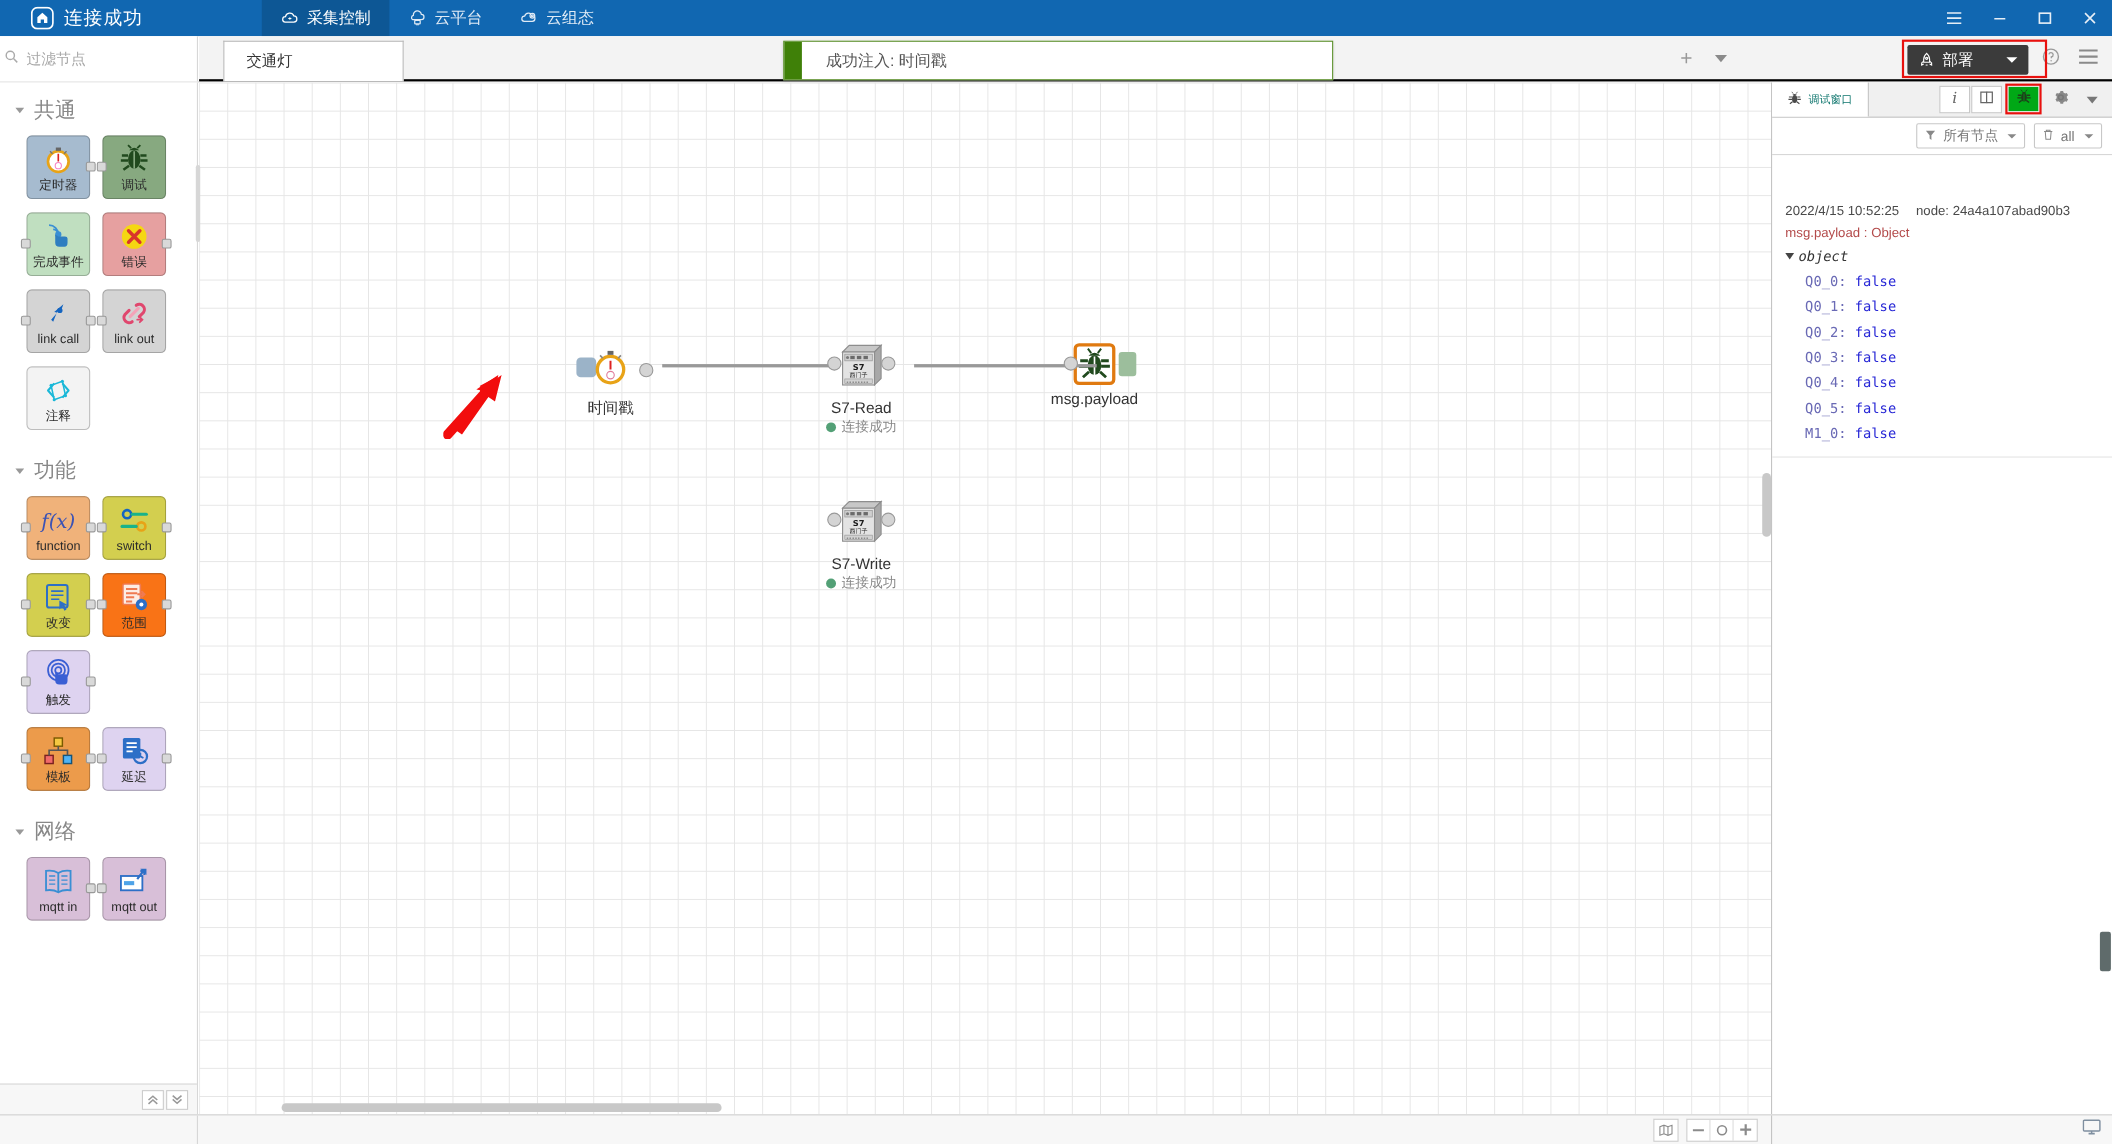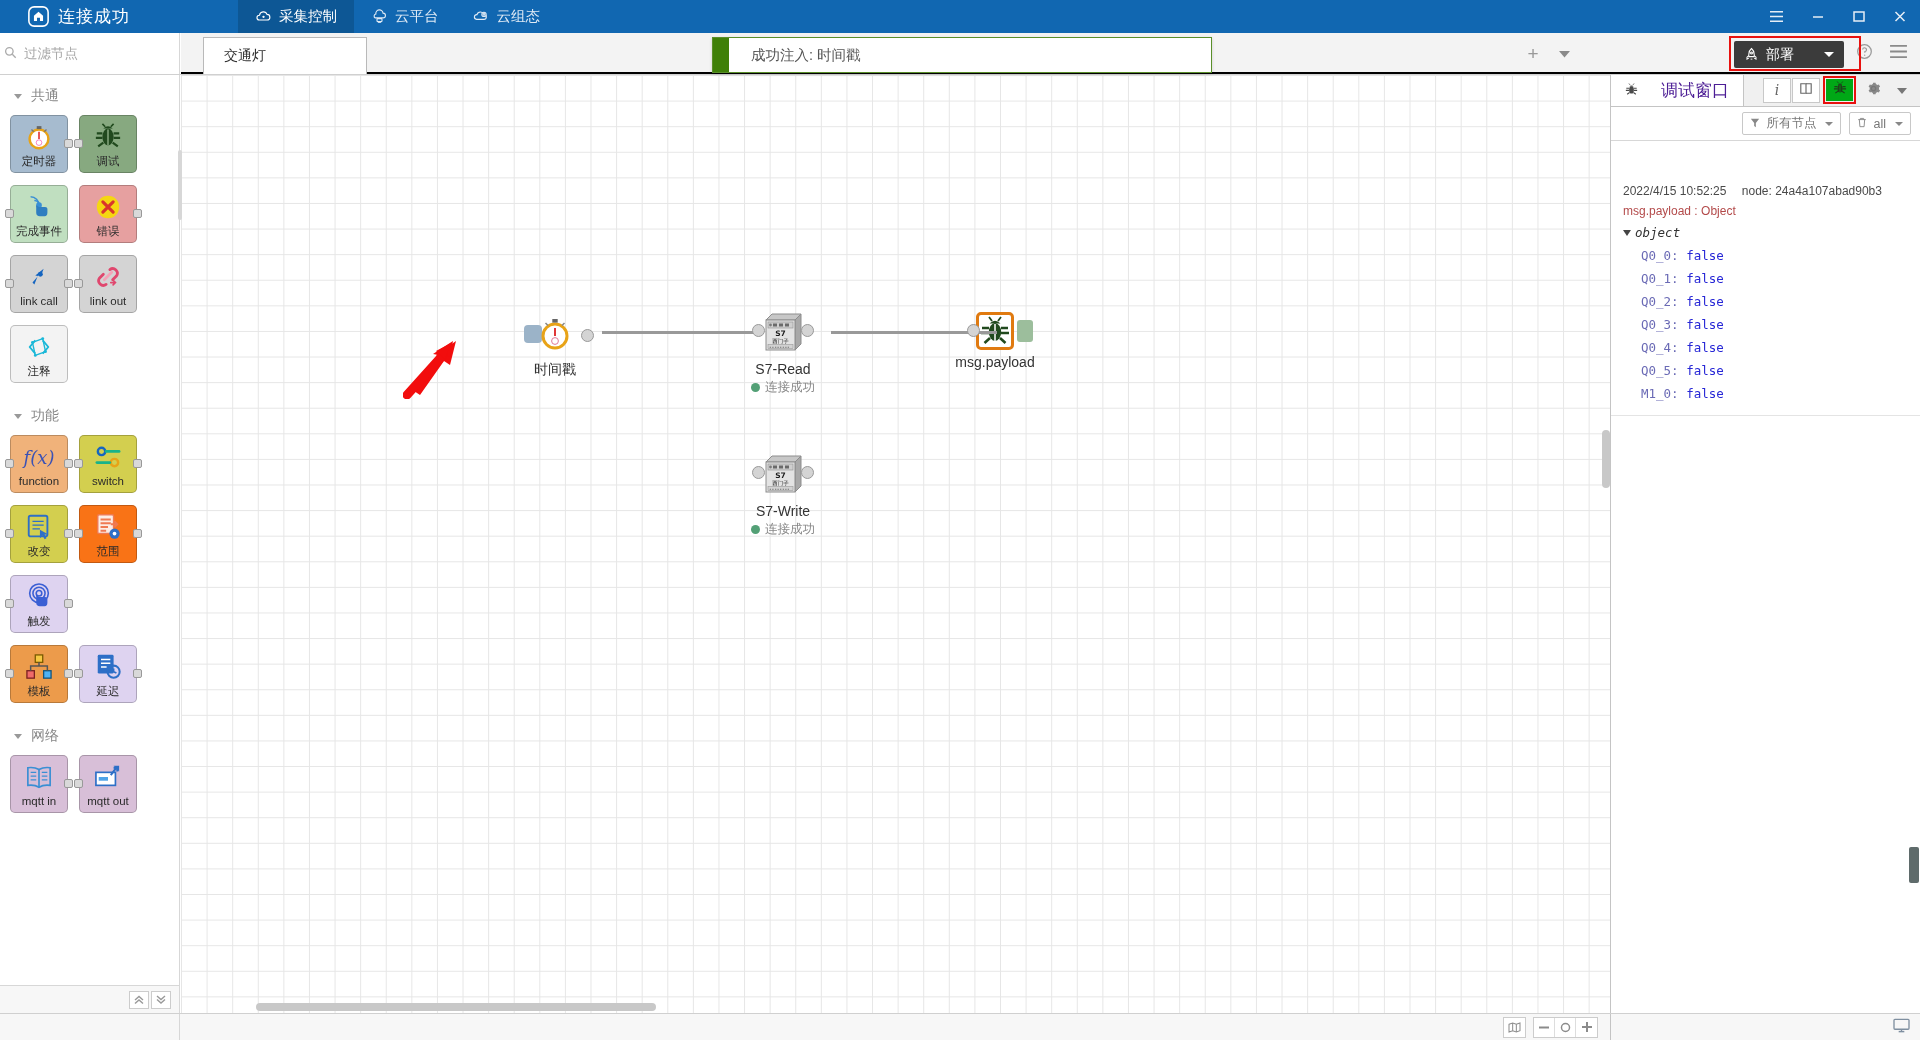--- a/index.html
+++ b/index.html
@@ -95,27 +95,27 @@
   #main-menu-btn { position: absolute; left: 1889px; top: 44px; cursor: pointer; }
 
   
   #palette {
     position: absolute; left: 0; top: 75px; width: 180px; bottom: 27px;
     background: #fff; border-right: 1px solid #d7d7d7; overflow: hidden;
   }
   #palette-scroll { position: absolute; inset: 0 0 0 0; overflow: hidden; }
   .pal-cat {
     display: flex; align-items: center; gap: 9px;
-    padding: 12px 0 10px 14px; color: #888; font-size: 14px;
+    padding: 12px 0 10px 14px; color: #888; font-size: 19px;
   }
   .pal-cat .chev {
     width: 0; height: 0; border-left: 4.5px solid transparent;
     border-right: 4.5px solid transparent; border-top: 5px solid #999;
   }
-  .pal-row { display: flex; padding-left: 10px; gap: 11px; margin-bottom: 12px; }
+  .pal-row { display: flex; padding-left: 24px; gap: 11px; margin-bottom: 12px; }
   .pal-node {
     position: relative; width: 58px; height: 58px; border-radius: 5px;
     border: 1px solid rgba(0,0,0,.22);
     display: flex; flex-direction: column; align-items: center;
     justify-content: flex-end; cursor: grab;
   }
   .pal-node .picon {
     position: absolute; top: 4px; left: 0; right: 0; height: 33px;
     display: flex; align-items: center; justify-content: center;
   }
@@ -189,23 +189,23 @@
   
   #sidebar {
     position: absolute; right: 0; top: 75px; width: 310px; bottom: 27px;
     background: #fff; border-left: 1px solid #c4c4c4;
   }
   #sb-tabrow {
     height: 32px; background: #f0f0f0; border-bottom: 1px solid #c4c4c4;
     display: flex; align-items: flex-end;
   }
   #sb-title {
-    display: flex; align-items: center; gap: 23px; height: 31px;
+    display: flex; align-items: center; gap: 6px; height: 31px;
     padding: 0 14px; background: #fff; border-right: 1px solid #c4c4c4;
-    font-size: 17px; color: #4c1d95;
+    font-size: 10px; color: #0f766e;
   }
   #sb-icons { display: flex; align-items: center; height: 32px; margin-left: auto; padding-right: 4px; gap: 1px; }
   .sb-ic {
     width: 28px; height: 25px; border: 1px solid #c8c8c8; background: #fff;
     display: flex; align-items: center; justify-content: center; cursor: pointer;
     color: #666; font-size: 13px;
   }
   .sb-ic.plain { border: none; background: transparent; }
   #sb-ic-debug-wrap { border: 2px solid #e8110e; padding: 1px; margin: 0 2px; }
   #sb-ic-debug { width: 27px; height: 22px; background: #00a816; display: flex; align-items: center; justify-content: center; }

